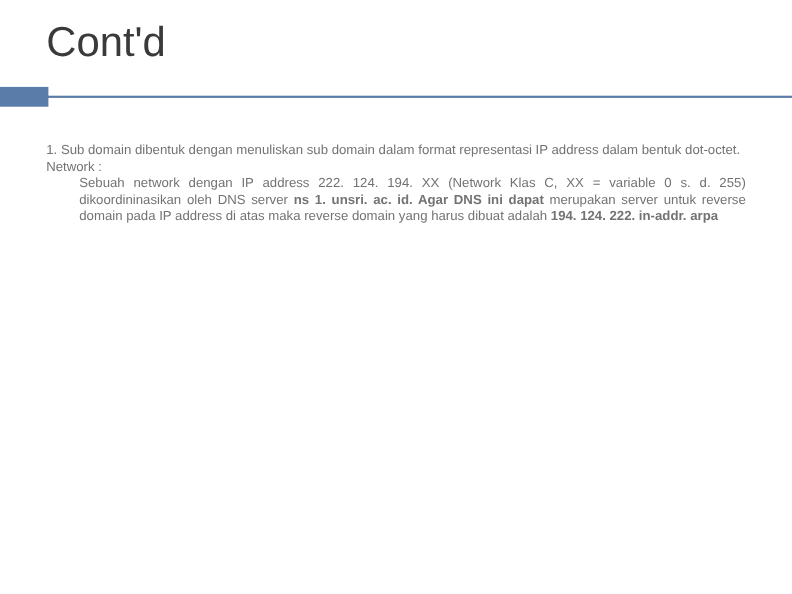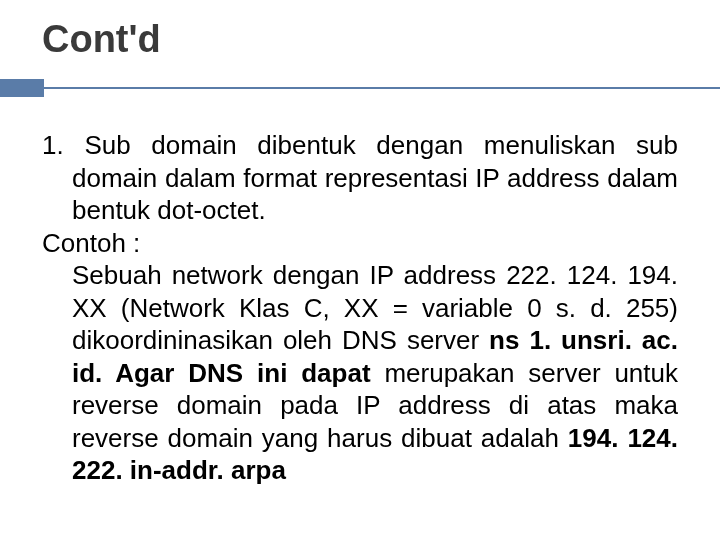--- a/index.html
+++ b/index.html
@@ -12,21 +12,21 @@
     overflow: hidden;
   }
   .slide {
     width: 100%;
     height: 100%;
     padding: 18px 40px 30px 40px;
   }
   .title {
     font-size: 38px;
     color: #3a3a3a;
-    font-weight: bold;
+    font-weight: normal;
     margin-bottom: 18px;
     margin-left: 2px;
   }
   .accent-row {
     position: relative;
     height: 22px;
     margin-left: -40px;
     margin-right: -40px;
     margin-bottom: 28px;
   }
@@ -40,23 +40,23 @@
   }
   .accent-line {
     position: absolute;
     left: 0;
     right: 0;
     top: 8px;
     height: 2px;
     background: #5a7ca8;
   }
   .content {
-    font-size: 26px;
+    font-size: 12px;
     line-height: 1.25;
-    color: #000000;
+    color: #737373;
     text-align: justify;
     padding: 0 2px;
   }
   .item {
     margin: 0;
   }
   .hang {
     padding-left: 30px;
     text-indent: -30px;
   }
@@ -74,16 +74,16 @@
 <div class="slide">
   <h1 class="title">Cont'd</h1>
 
   <div class="accent-row">
     <div class="accent-line"></div>
     <div class="accent-block"></div>
   </div>
 
   <div class="content">
     <p class="item hang">1. Sub domain dibentuk dengan menuliskan sub domain dalam format representasi IP address dalam bentuk dot-octet.</p>
-    <p class="item example-label">Contoh :</p>
+    <p class="item example-label">Network :</p>
     <p class="item example-body"><span>Sebuah network dengan IP address 222. 124. 194. XX (Network Klas C, XX = variable 0 s. d. 255) dikoordininasikan oleh DNS server </span><span class="bold">ns 1. unsri. ac. id. Agar DNS ini dapat </span><span>merupakan server untuk reverse domain pada IP address di atas maka reverse domain yang harus dibuat adalah </span><span class="bold">194. 124. 222. in-addr. arpa</span></p>
   </div>
 </div>
 
 </body></html>

